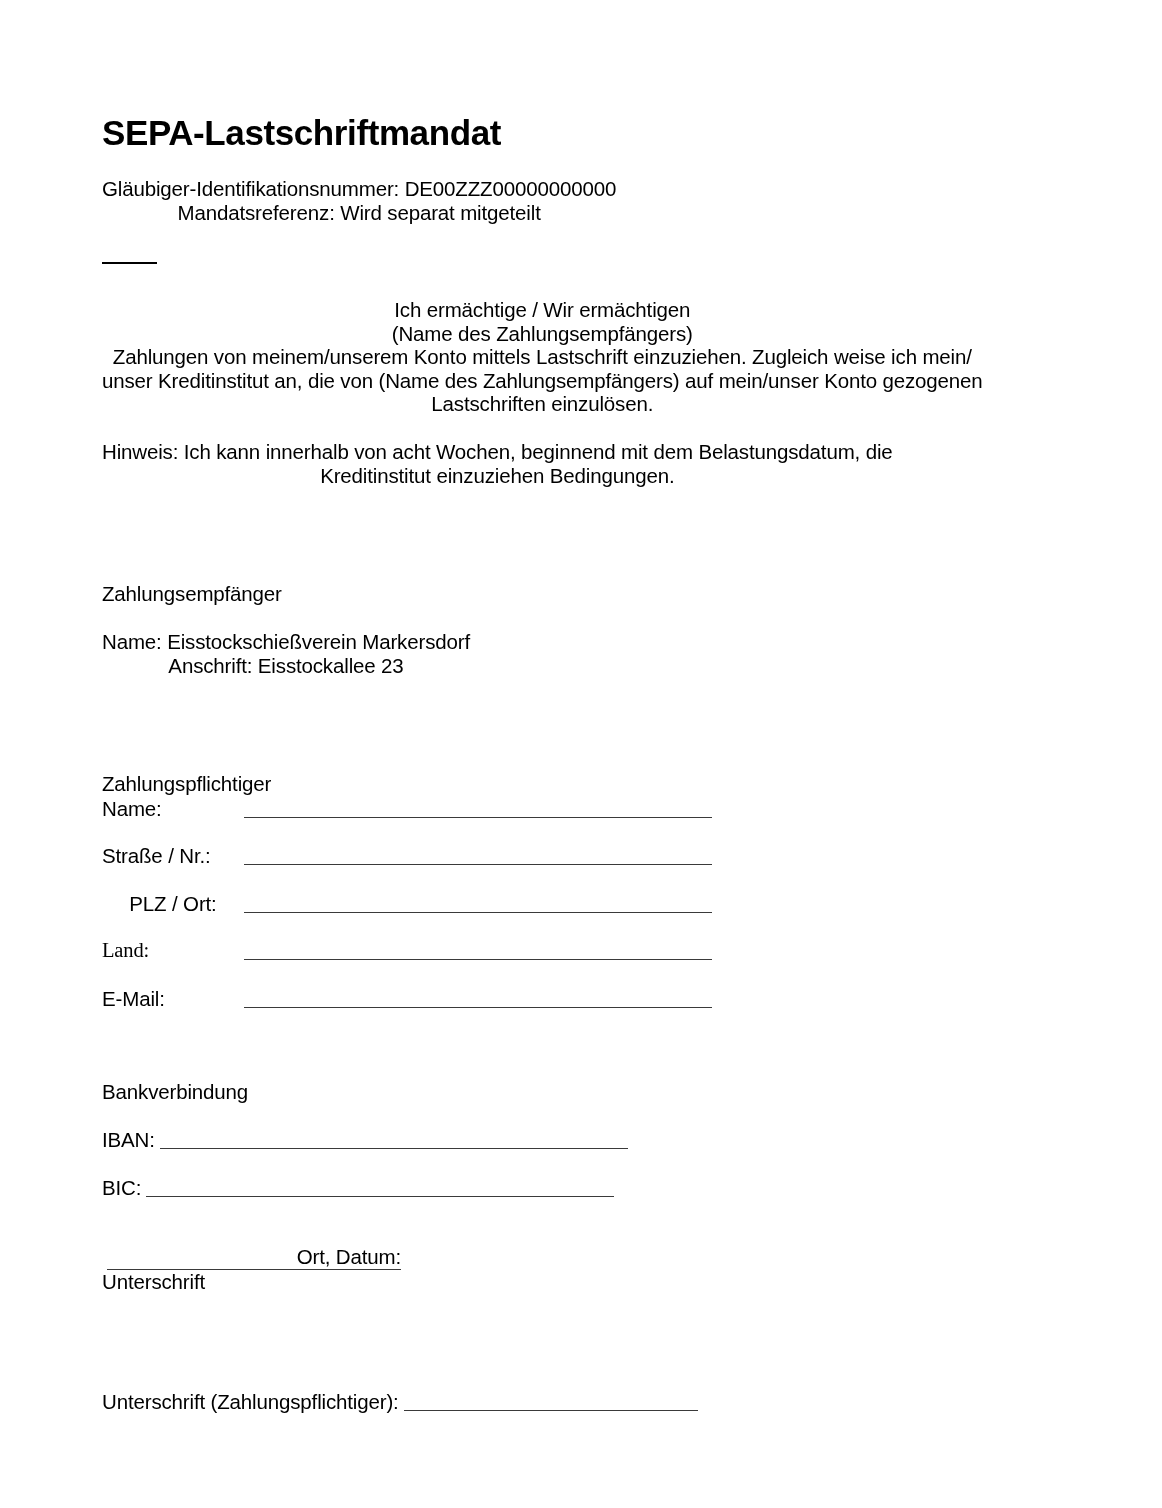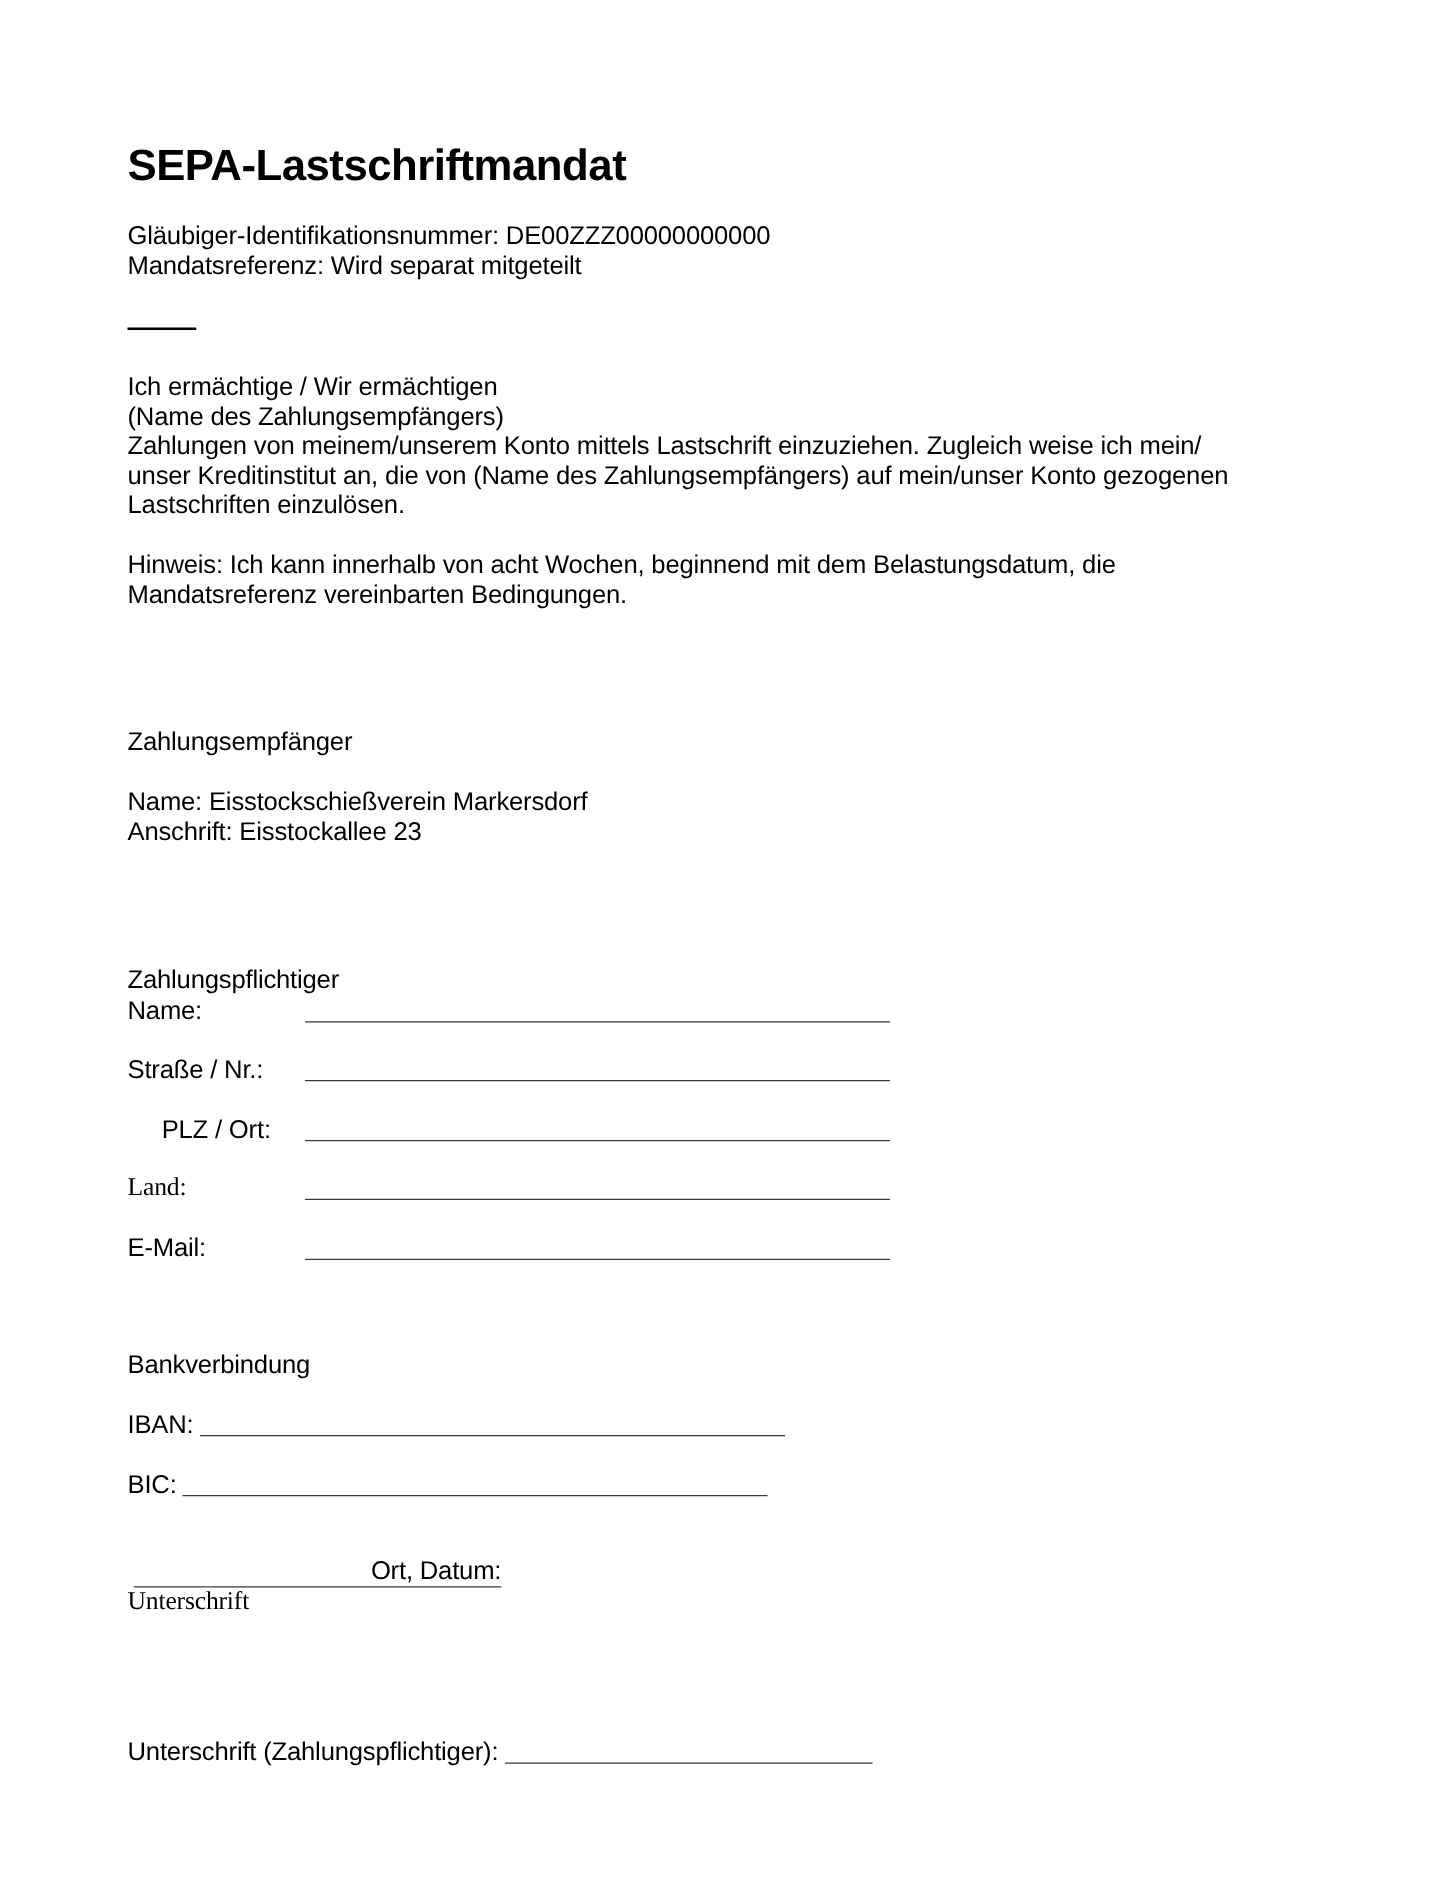--- a/index.html
+++ b/index.html
@@ -25,21 +25,21 @@
       line-height: 40px;
     }
     .short-rule {
       position: absolute;
       left: 102px;
       top: 262px;
       width: 55px;
       height: 0;
       border-top: 2px solid #000;
     }
-    .line-block div { white-space: nowrap; }
+    .line-block div { white-space: nowrap; text-align: center; }
     .field-row {
       position: absolute;
       left: 102px;
       height: 24px;
       display: flex;
       align-items: flex-end;
     }
     .field-label {
       display: inline-block;
       font-size: 20.5px;
@@ -73,21 +73,21 @@
 <div class="abs txt line-block" style="top:298px;">
   <div>Ich ermächtige / Wir ermächtigen</div>
   <div>(Name des Zahlungsempfängers)</div>
   <div>Zahlungen von meinem/unserem Konto mittels Lastschrift einzuziehen. Zugleich weise ich mein/</div>
   <div>unser Kreditinstitut an, die von (Name des Zahlungsempfängers) auf mein/unser Konto gezogenen</div>
   <div>Lastschriften einzulösen.</div>
 </div>
 
 <div class="abs txt line-block" style="top:440px;">
   <div>Hinweis: Ich kann innerhalb von acht Wochen, beginnend mit dem Belastungsdatum, die</div>
-  <div>Mandatsreferenz vereinbarten Bedingungen.</div>
+  <div>Kreditinstitut einzuziehen Bedingungen.</div>
 </div>
 
 <div class="abs txt" style="top:582px;">Zahlungsempfänger</div>
 <div class="abs txt line-block" style="top:630px;">
   <div>Name: Eisstockschießverein Markersdorf</div>
   <div>Anschrift: Eisstockallee 23</div>
 </div>
 
 <div class="abs txt" style="top:772px;text-align:center;">Zahlungspflichtiger</div>
 
@@ -116,21 +116,21 @@
 
 <div class="field-row" style="top:1127px;">
   <span class="field-label">IBAN:</span>
   <span class="blank" style="width:468px; margin-left:5px;"></span>
 </div>
 <div class="field-row" style="top:1175px;">
   <span class="field-label">BIC:</span>
   <span class="blank" style="width:468px; margin-left:5px;"></span>
 </div>
 
-<div class="abs txt" style="top:1270px;font-family:Liberation Serif, serif;">Unterschrift</div>
+<div class="abs txt" style="top:1270px;">Unterschrift</div>
 
 <div class="field-row" style="top:1245px;flex-direction:column;">
   <span class="field-label">Ort, Datum:</span>
   <span class="blank" style="width:294px; margin-left:5px;"></span>
 </div>
 
 <div class="field-row" style="top:1389px;">
   <span class="field-label">Unterschrift (Zahlungspflichtiger):</span>
   <span class="blank" style="width:294px; margin-left:5px;"></span>
 </div>

